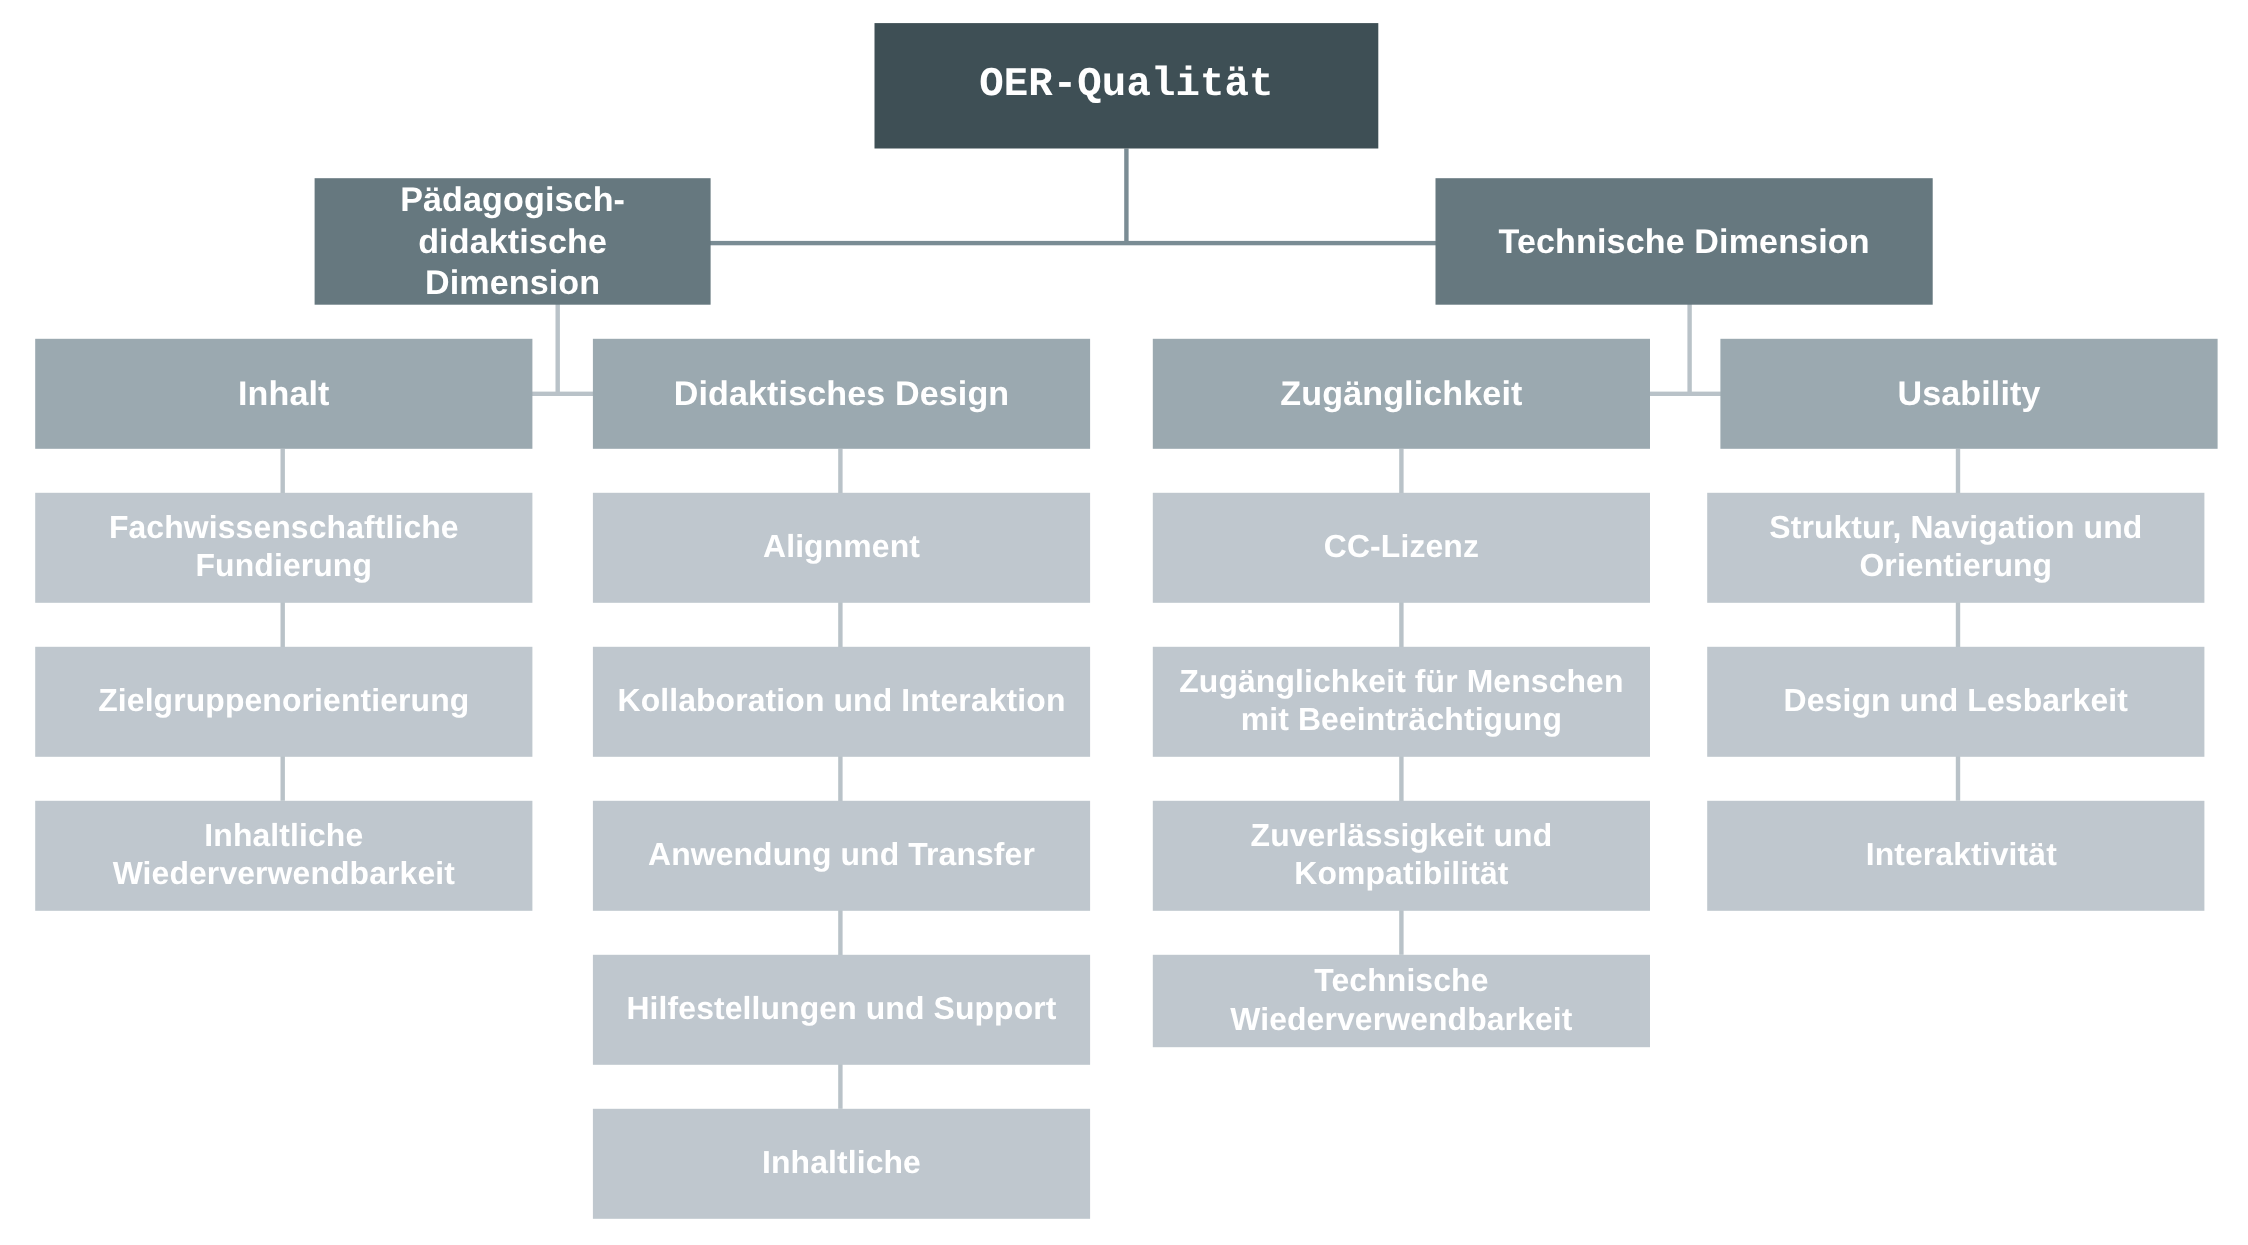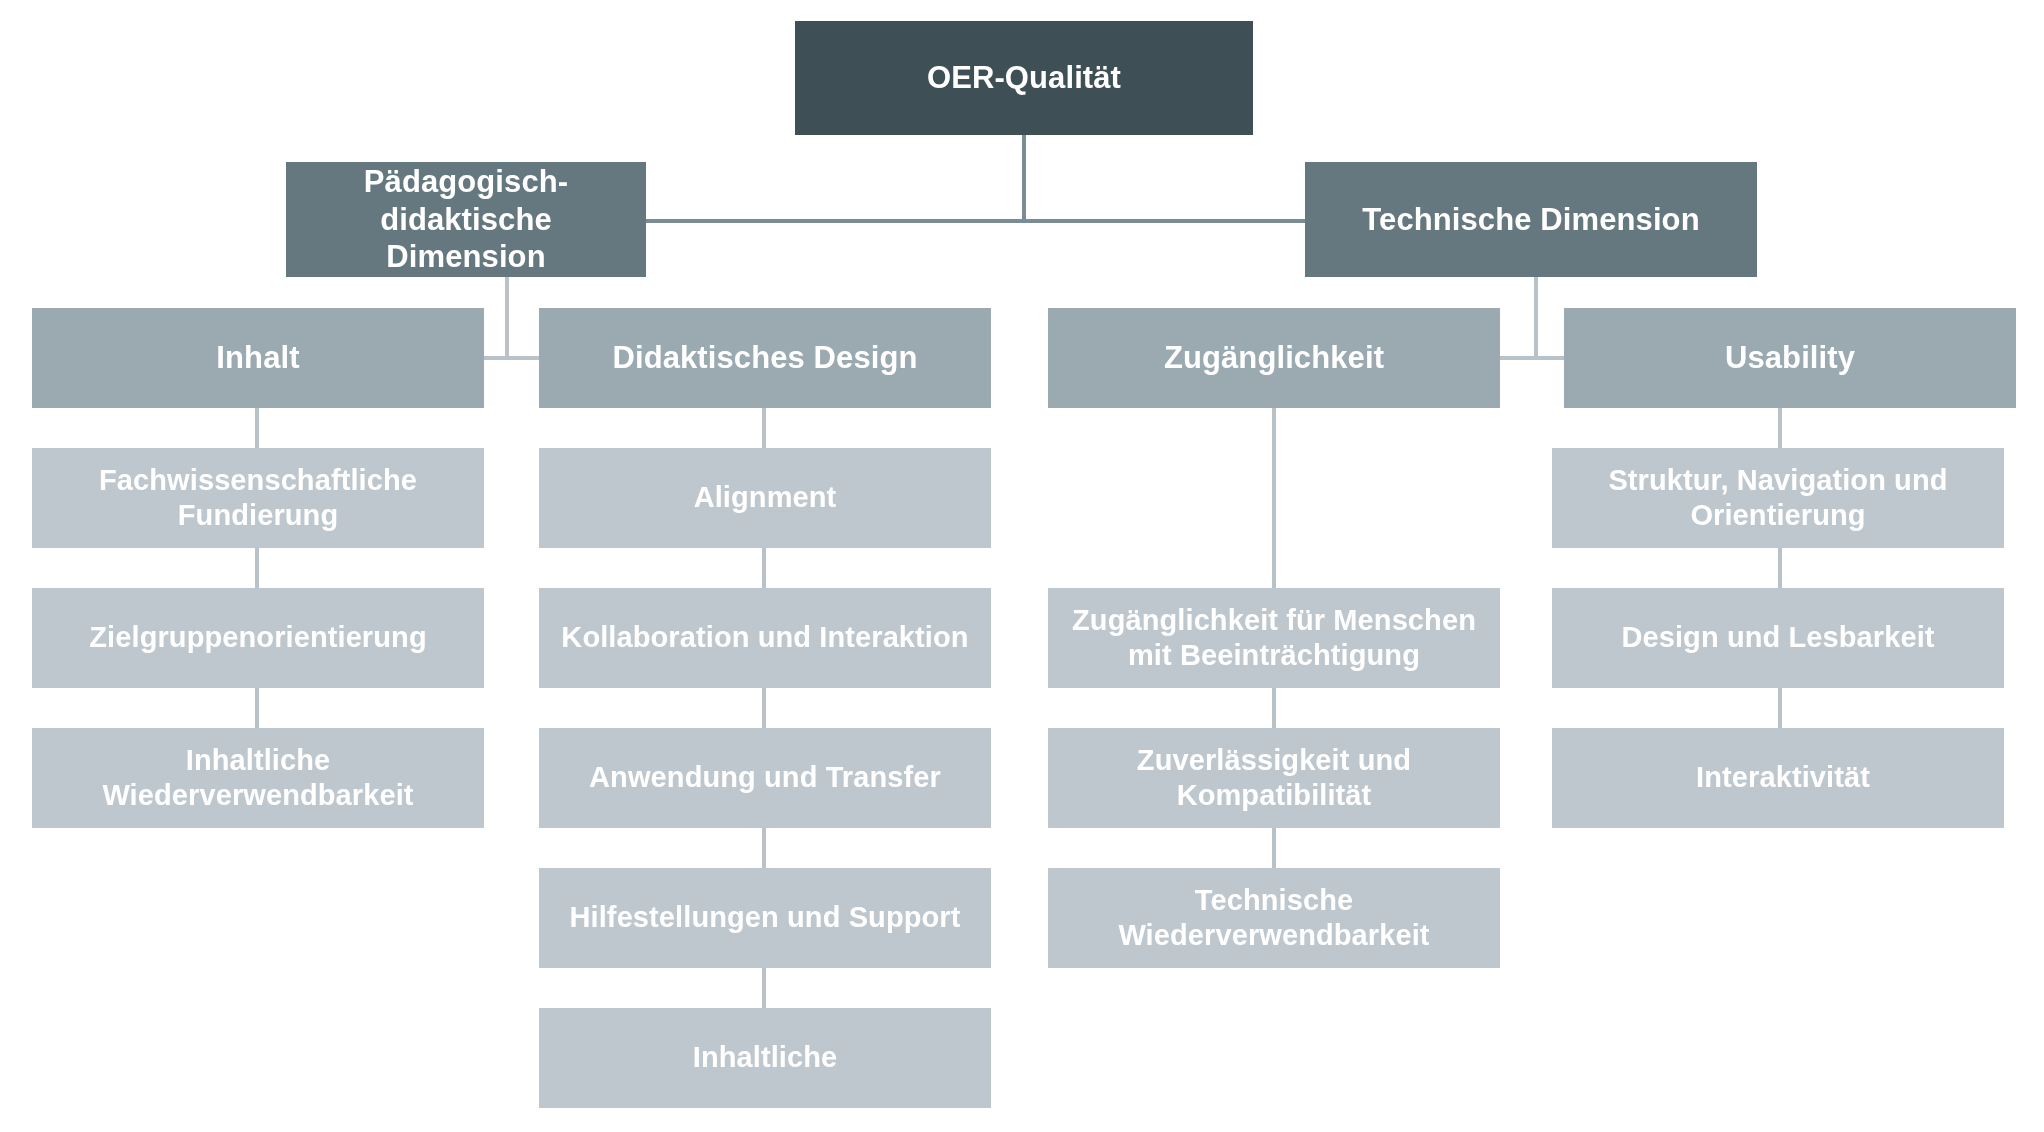--- a/index.html
+++ b/index.html
@@ -37,21 +37,22 @@
     color: #ffffff;
     font-weight: bold;
     line-height: 1.22;
     box-sizing: border-box;
     padding: 4px 14px;
     letter-spacing: 0.1px;
   }
 
   .node.root {
     background: #3E4F55;
-    font-size: 31px;
+    font-size: 37px;
+    font-family: Liberation Mono, monospace;
   }
   .node.dimension {
     background: #66787F;
     font-size: 31px;
   }
   .node.category {
     background: #9BA9B0;
     font-size: 31px;
   }
   .node.leaf {
@@ -132,27 +133,30 @@
   <div class="node leaf" style="left:539px; top:588px; width:452px; height:100px;">
     <span class="lbl">Kollaboration und Interaktion</span>
   </div>
   <div class="node leaf" style="left:539px; top:868px; width:452px; height:100px;">
     <span class="lbl">Hilfestellungen und Support</span>
   </div>
   <div class="node leaf" style="left:539px; top:1008px; width:452px; height:100px;">
     <span class="lbl">Inhaltliche</span>
   </div>
 
+  <div class="node leaf" style="left:1048px; top:448px; width:452px; height:100px;">
+    <span class="lbl">CC-Lizenz</span>
+  </div>
   <div class="node leaf" style="left:1048px; top:588px; width:452px; height:100px;">
     <span class="lbl">Zugänglichkeit für Menschen mit Beeinträchtigung</span>
   </div>
   <div class="node leaf" style="left:1048px; top:728px; width:452px; height:100px;">
     <span class="lbl">Zuverlässigkeit und Kompatibilität</span>
   </div>
-  <div class="node leaf" style="left:1048px; top:868px; width:452px; height:100px;">
+  <div class="node leaf" style="left:1048px; top:868px; width:452px; height:84px;">
     <span class="lbl">Technische Wiederverwendbarkeit</span>
   </div>
 
   <div class="node leaf" style="left:1552px; top:448px; width:452px; height:100px;">
     <span class="lbl">Struktur, Navigation und Orientierung</span>
   </div>
   <div class="node leaf" style="left:1552px; top:588px; width:452px; height:100px;">
     <span class="lbl">Design und Lesbarkeit</span>
   </div>
   <div class="node leaf" style="left:1552px; top:728px; width:452px; height:100px;padding-left:24px;">

